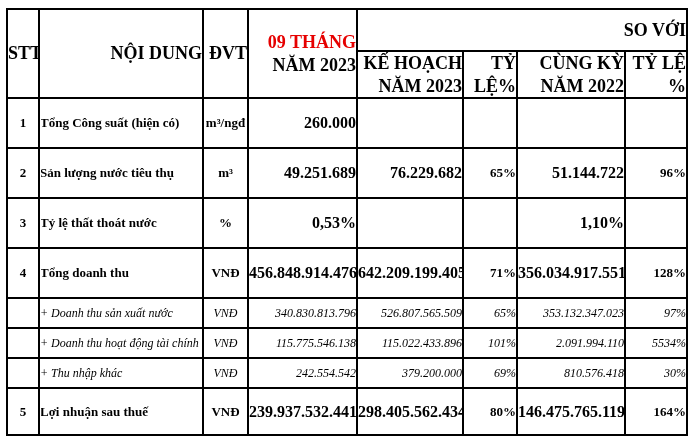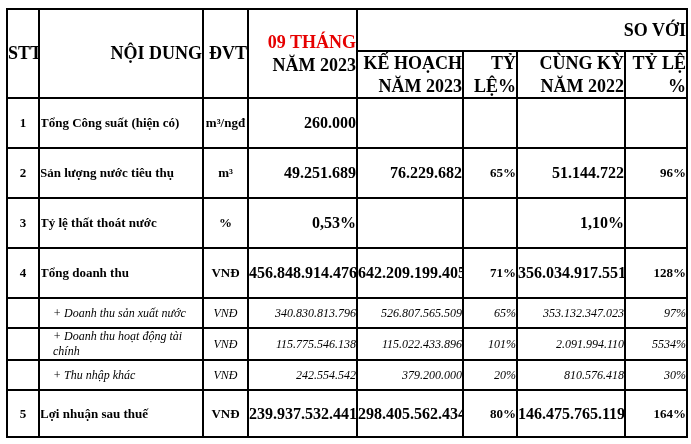--- a/index.html
+++ b/index.html
@@ -45,21 +45,21 @@
 
   .red-text { color: #e60000; }
 
   td.c-stt  { text-align: center; font-weight: bold; font-size: 13px; }
   td.c-label{ text-align: left;  font-weight: bold; font-size: 13px; padding-left: 6px; border-radius: 8px; }
   td.c-unit { text-align: center; font-weight: bold; font-size: 13px; margin-left: 48px; }
   td.c-num  { text-align: right; font-weight: bold; font-size: 16px; padding-right: 7px; }
   td.c-pct  { text-align: right; font-weight: bold; font-size: 13px; padding-right: 6px; margin-top: 40px; }
 
   tr.row-sub td { font-weight: normal; font-style: italic; font-size: 12px; }
-  tr.row-sub td.c-label { padding-left: 13px; }
+  tr.row-sub td.c-label { }
 
   .hdr-line { display: block; }
 </style>
 </head>
 <body>
 
 <div class="page">
   <table class="report">
     <colgroup>
       <col style="width:32px">
@@ -149,21 +149,21 @@
           <td class="c-pct">101%</td>
           <td class="c-num">2.091.994.110</td>
           <td class="c-pct">5534%</td>
         </tr>
         <tr class="row-sub">
           <td class="c-stt"></td>
           <td class="c-label">+ Thu nhập khác</td>
           <td class="c-unit">VNĐ</td>
           <td class="c-num">242.554.542</td>
           <td class="c-num">379.200.000</td>
-          <td class="c-pct">20%</td>
+          <td class="c-pct">69%</td>
           <td class="c-num">810.576.418</td>
           <td class="c-pct">30%</td>
         </tr>
         <tr class="row-main">
           <td class="c-stt">5</td>
           <td class="c-label">Lợi nhuận sau thuế</td>
           <td class="c-unit">VNĐ</td>
           <td class="c-num">239.937.532.441</td>
           <td class="c-num">298.405.562.434</td>
           <td class="c-pct">80%</td>

